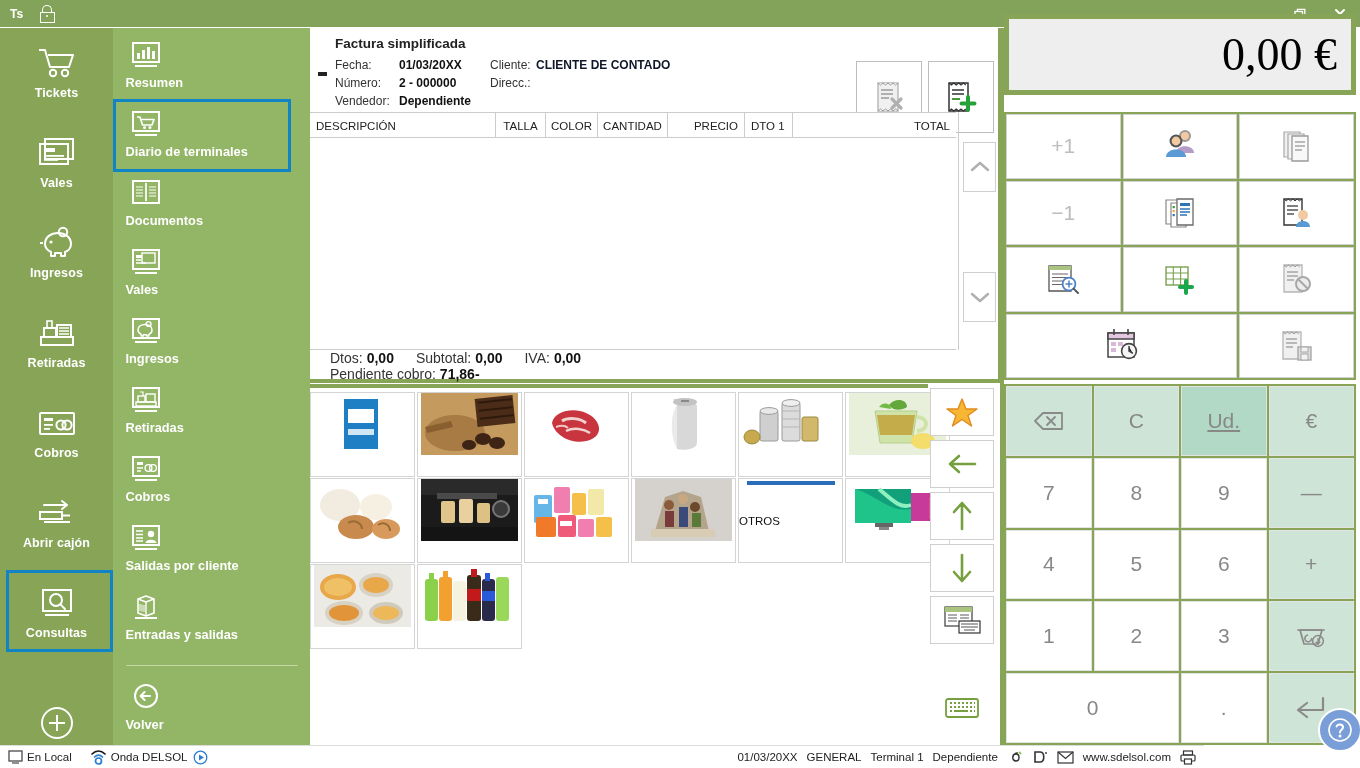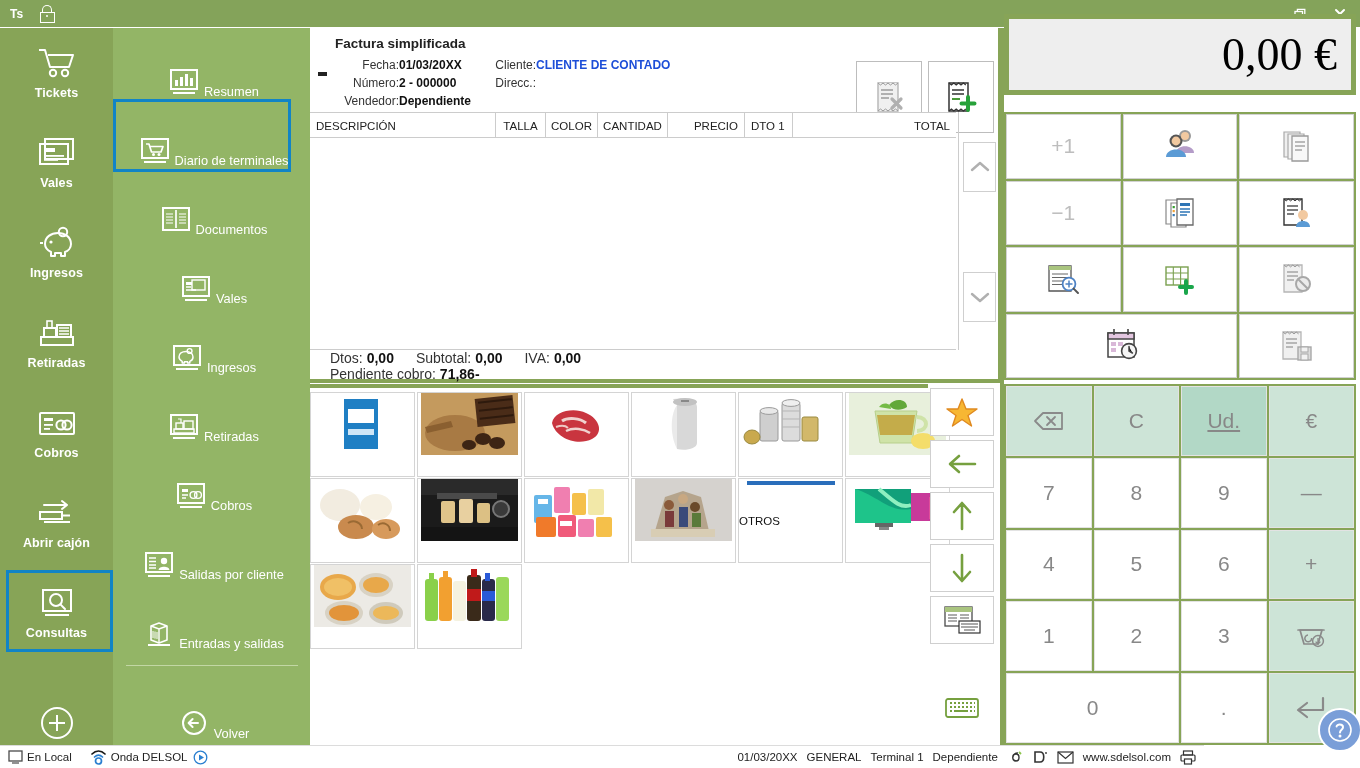--- a/index.html
+++ b/index.html
@@ -59,50 +59,51 @@
   .side-item .ic { width: 42px; height: 34px; position: relative; }
   .side-item.opt { height: 80px; }
 
   
   .submenu {
     position: absolute; left: 113px; top: 28px; width: 197px; height: 717px;
     background: #93b566;
   }
   .sub-item {
     position: relative; width: 172px; margin: 0 auto; height: 69px;
-    display: flex; flex-direction: row; align-items: flex-end; justify-content: center;
+    display: flex; flex-direction: column; align-items: flex-start; justify-content: center;
     color: #ffffff;
+    font-weight: bold;
   }
   .sub-item .lbl { font-size: 12.8px; margin-top: 3px; color: #ffffff; text-align: center; }
   .sub-item .ic { width: 40px; height: 32px; position: relative; }
   .sub-item.sel::before {
     content: ""; position: absolute; left: -13px; top: 0px;
     width: 172px; height: 67px; border: 3px solid #1184c6;
   }
   .sub-divider {
     width: 172px; height: 1px; background: #c2d7a4; margin: 10px auto 0;
   }
 
   
   .doc-panel {
     position: absolute; left: 310px; top: 28px; width: 692px; height: 355px;
     background: #ffffff; border: 4px solid #87a457; border-top: none; border-left: none;
   }
-  .doc-head { position: absolute; left: 0; top: 0; width: 554px; height: 83px; background: #fff; text-align: right; }
+  .doc-head { position: absolute; left: 0; top: 0; width: 554px; height: 83px; background: #fff; }
   .doc-title {
     position: absolute; left: 25px; top: 8px; font-size: 13.5px; color: #222; font-weight: bold;
   }
   .doc-fields { position: absolute; left: 25px; top: 28px; font-size: 12px; color: #222; }
   .drow { display: flex; height: 18px; align-items: center; }
   .dlab { width: 64px; color: #333; }
   .dval { font-weight: bold; color: #111; }
   .doc-fields2 { position: absolute; left: 180px; top: 28px; font-size: 12px; color: #222; }
   .drow2 { display: flex; height: 18px; align-items: center; }
   .dlab2 { width: 46px; color: #333; }
-  .dval2 { font-weight: bold; color: #1d4ed8; }
+  .dval2 { font-weight: bold; color: #0f172a; }
   .collapse-mark {
     position: absolute; left: 8px; top: 44px; width: 9px; height: 4px; background: #222;
   }
   .hdr-btn {
     position: absolute; top: 33px; width: 66px; height: 72px;
     border: 1px solid #bdbdbd; background: #fff;
     display: flex; align-items: center; justify-content: center;
   }
   #btn-del-ticket { left: 546px; }
   #btn-new-ticket { left: 618px; }

